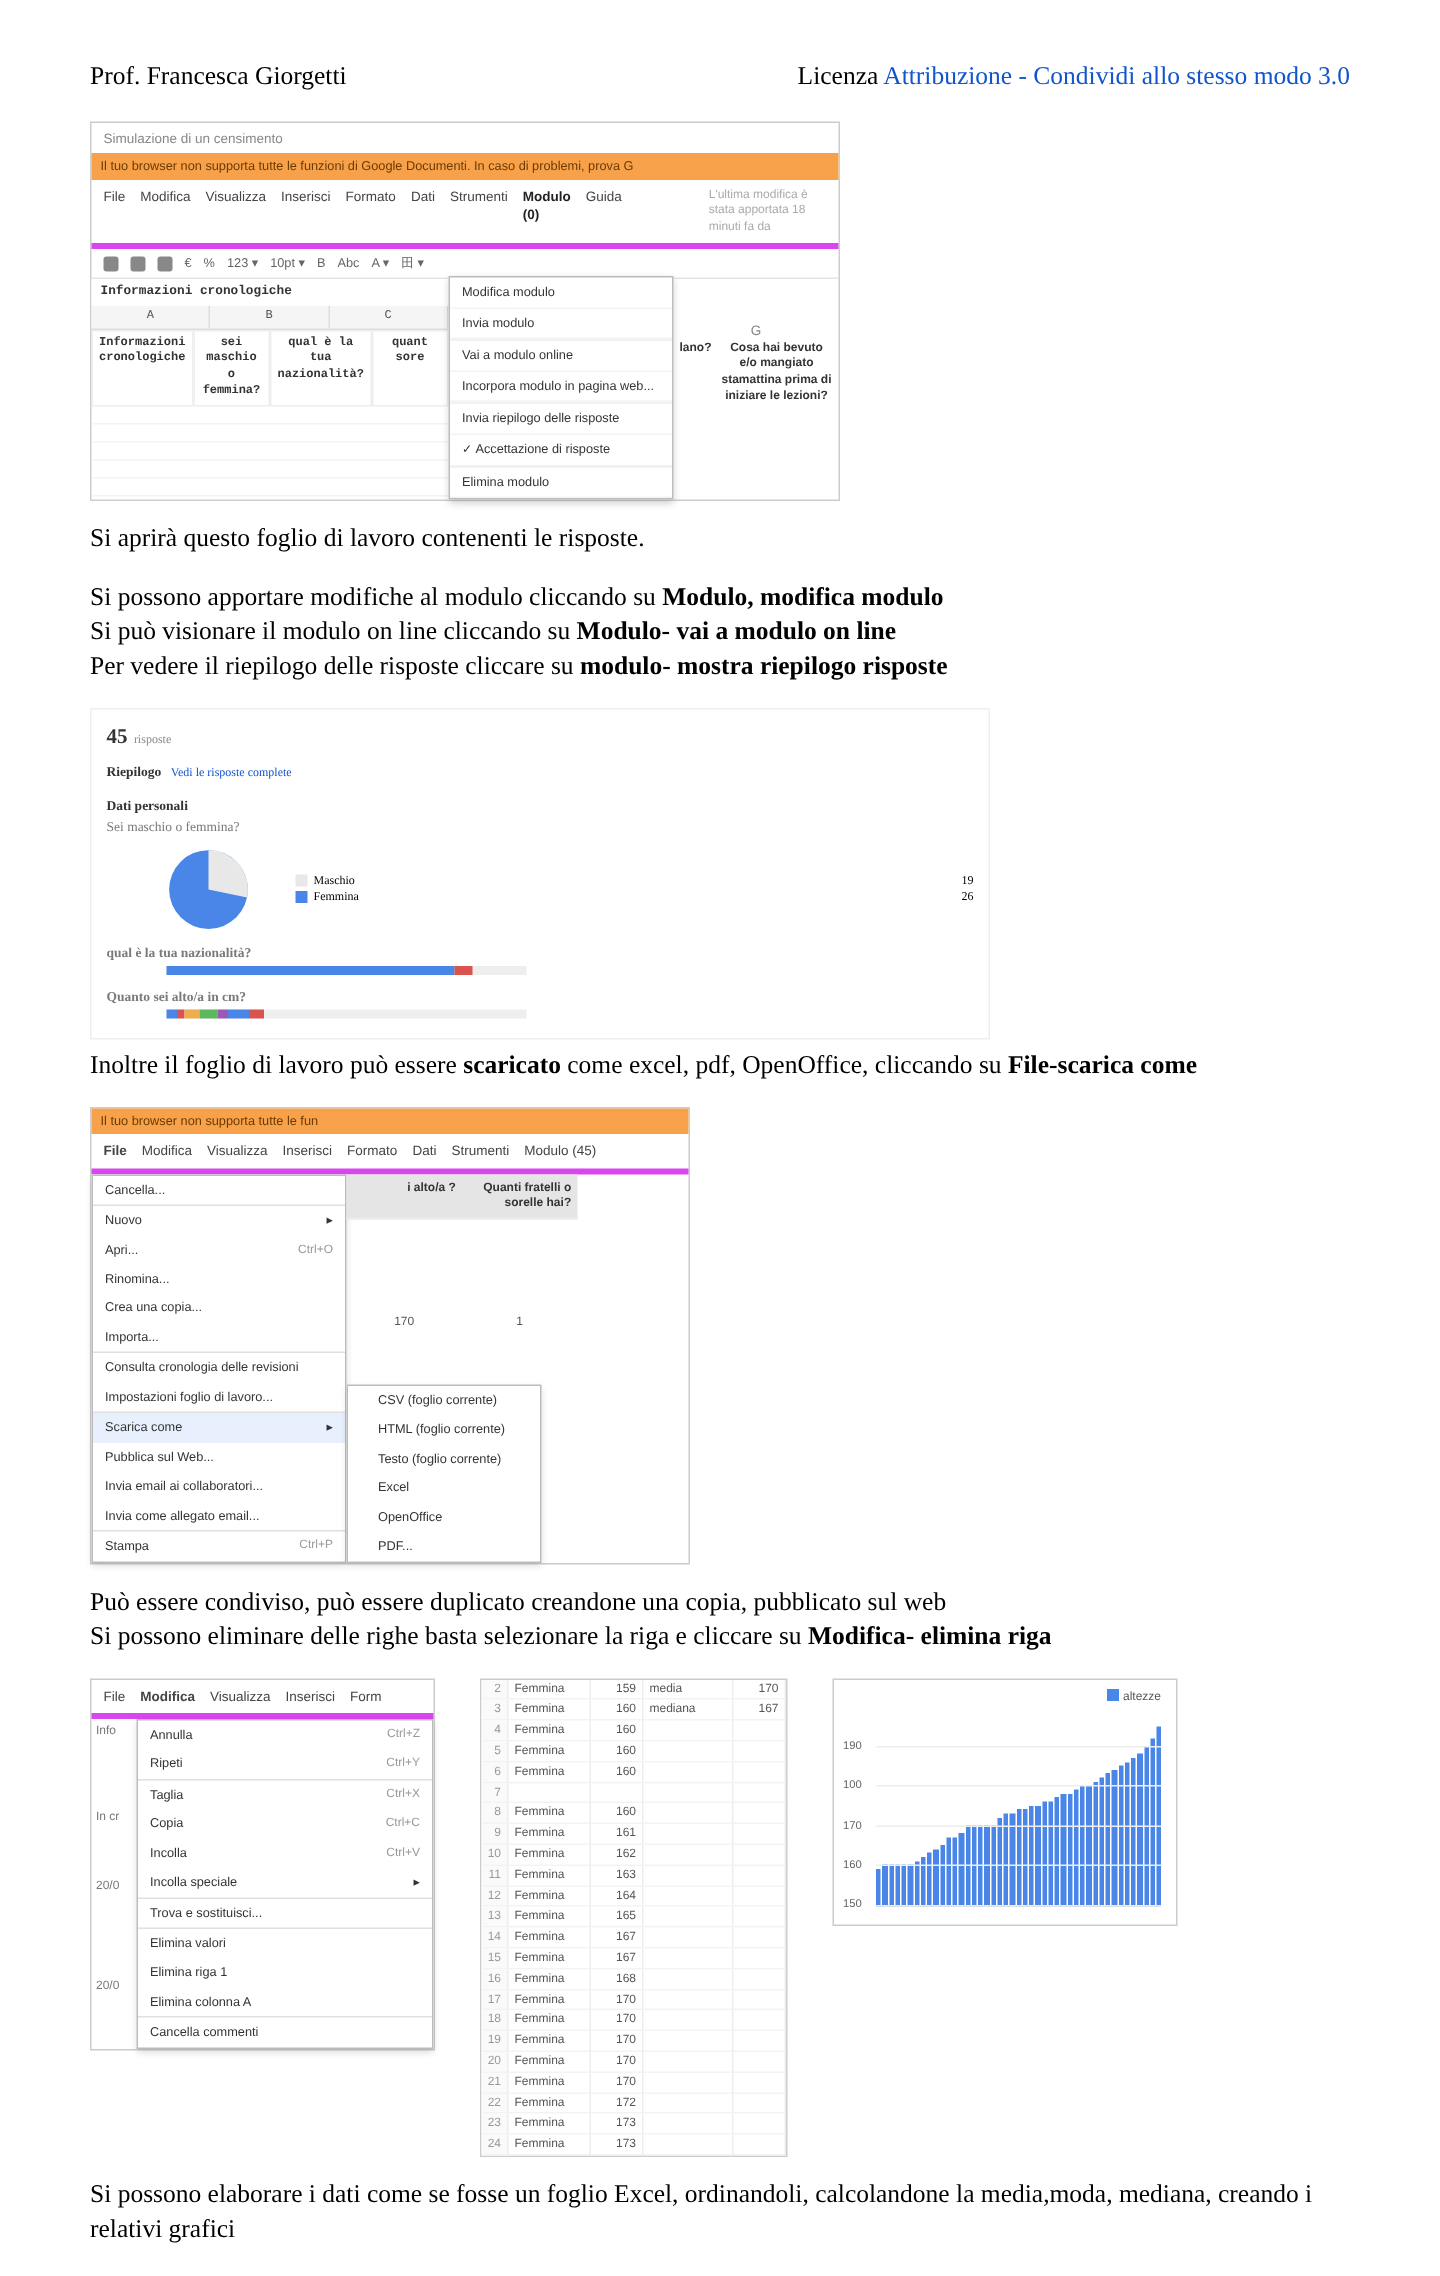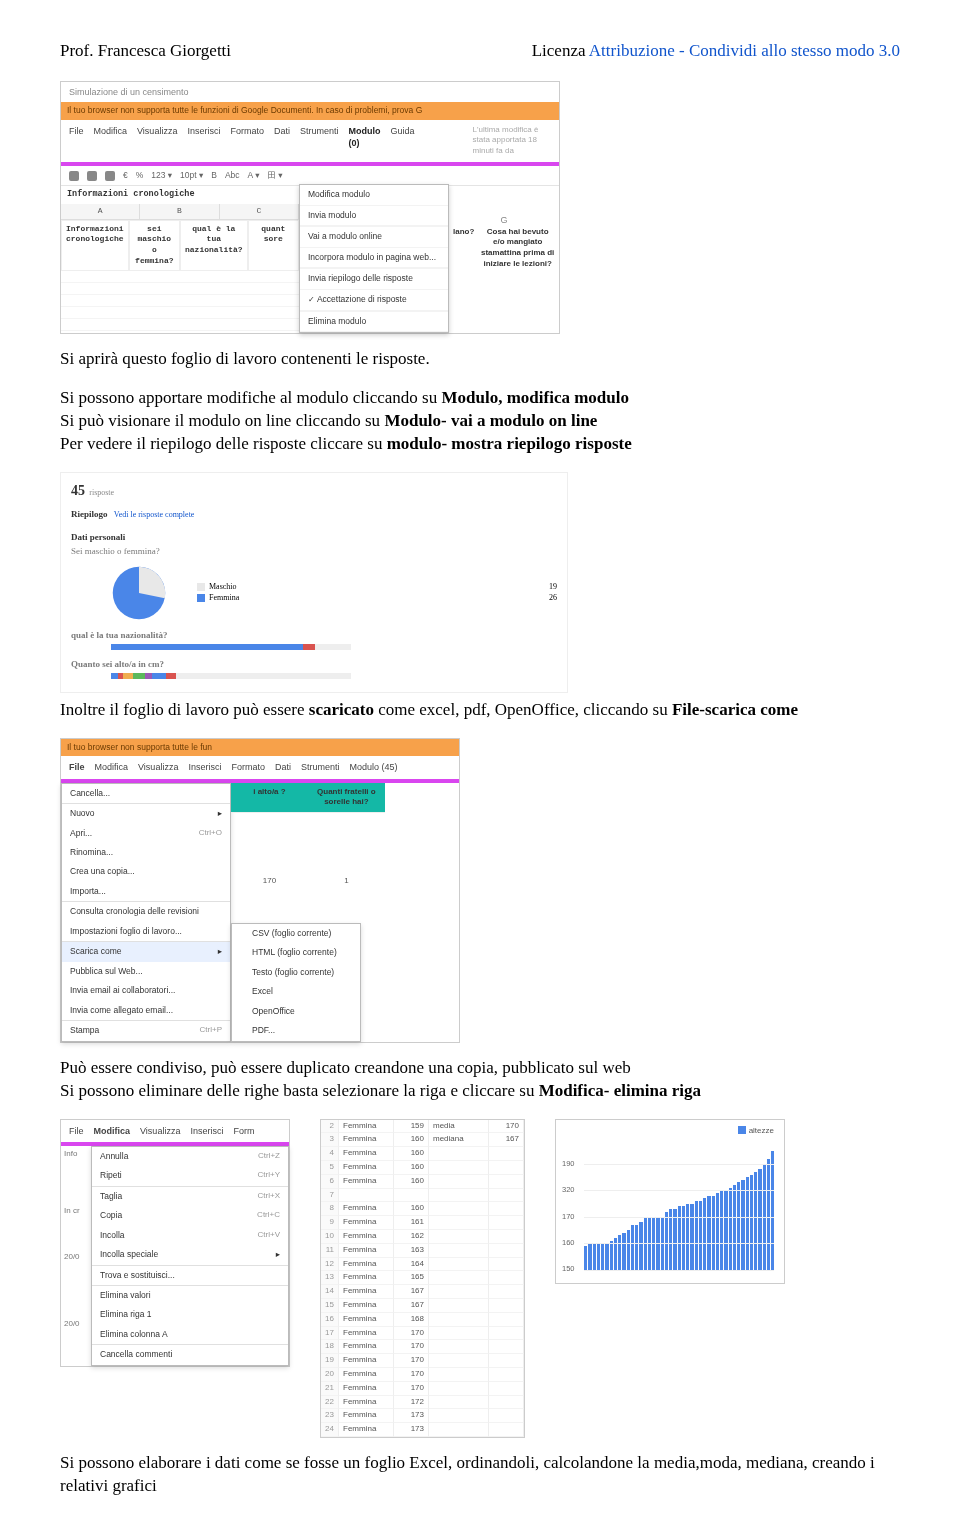--- a/index.html
+++ b/index.html
@@ -115,21 +115,21 @@
     padding: 28px 4px 0 4px;
   }
   .ss1 .right-col .q {
     font-weight: bold;
     font-size: 8px;
     text-align: center;
     color: #333;
   }
 
   
-  .ss-riepilogo { width: 508px; padding: 6px 10px 10px 10px; border: 1px solid #eee; }
+  .ss-riepilogo { width: 600px; padding: 6px 10px 10px 10px; border: 1px solid #eee; }
   .ss-riepilogo .big { font-size: 14px; font-weight: bold; color: #333; }
   .ss-riepilogo .sub { font-size: 9px; color: #7a7a7a; margin-top: 2px; }
   .ss-riepilogo .section { font-weight: bold; font-size: 9px; margin-top: 10px; color: #333; }
   .ss-riepilogo .chart-row {
     display: flex;
     align-items: center;
     gap: 30px;
     margin: 8px 0 8px 40px;
   }
   .ss-riepilogo .chart-row .legend-item {
@@ -182,22 +182,22 @@
   }
   .ss2 .right-cells {
     flex: 1;
     padding: 0;
   }
   .ss2 .right-cells .hdr {
     font-weight: bold;
     font-size: 8px;
     padding: 4px;
     color: #333;
-    text-align: center;
-    background:#14b8a6;
+    text-align: right;
+    background:#e5e5e5;
     border-bottom:1px solid #eee;
   }
   .ss2 .right-cells .num { font-size: 8px; padding: 3px; color:#555; text-align:center; }
 
   
   .ss4 { width: 230px; }
   .ss4 .dropdown {
     background: #fff;
     border: 1px solid #bbb;
     box-shadow: 0 2px 5px rgba(0,0,0,0.15);
@@ -768,21 +768,21 @@
           <span style="height: 84%;"></span>
           <span style="height: 90%;"></span>
         </div>
     <div class="gridline" style="top: 100%;"></div>
         <div class="ytick" style="bottom: 0%;">150</div>
         <div class="gridline" style="top: 80%;"></div>
         <div class="ytick" style="bottom: 20%;">160</div>
         <div class="gridline" style="top: 60%;"></div>
         <div class="ytick" style="bottom: 40%;">170</div>
         <div class="gridline" style="top: 40%;"></div>
-        <div class="ytick" style="bottom: 60%;">320</div>
+        <div class="ytick" style="bottom: 60%;">100</div>
         <div class="gridline" style="top: 20%;"></div>
         <div class="ytick" style="bottom: 80%;">190</div>
       </div>
   </div>
 
 </div>
 
 <div class="p" style="margin-top:14px;">Si possono elaborare i dati come se fosse un foglio Excel, ordinandoli, calcolandone la media,moda, mediana, creando i relativi grafici</div>
 
 </body></html>

